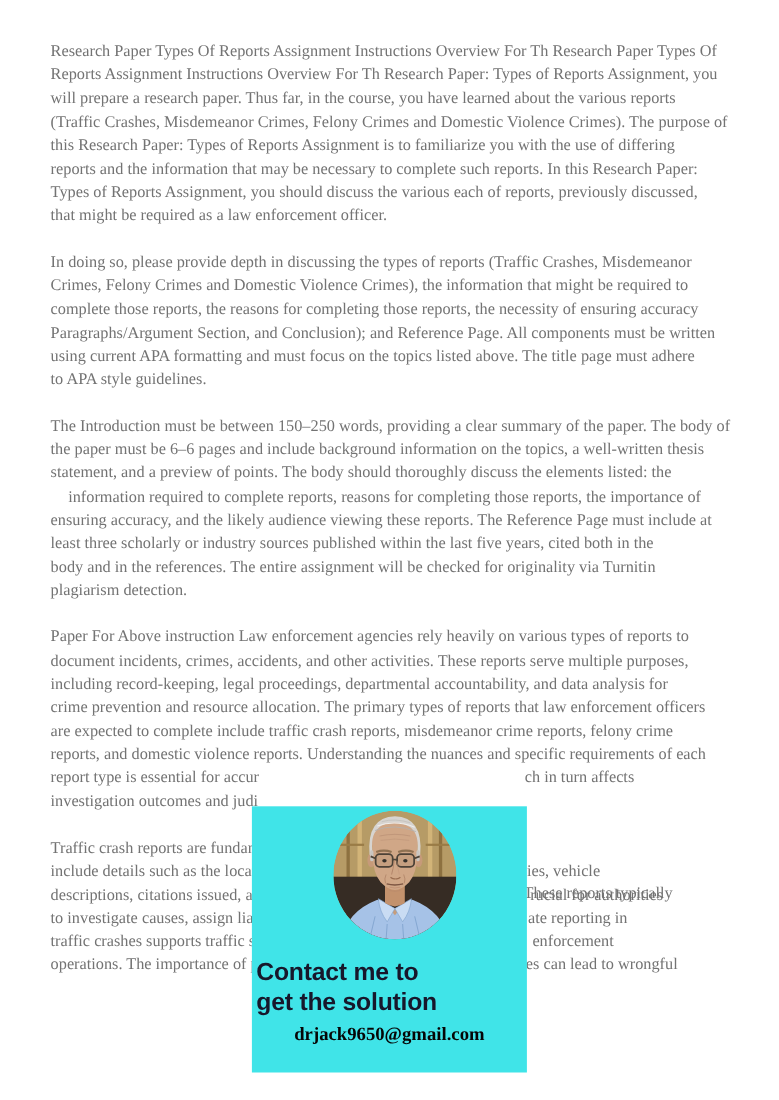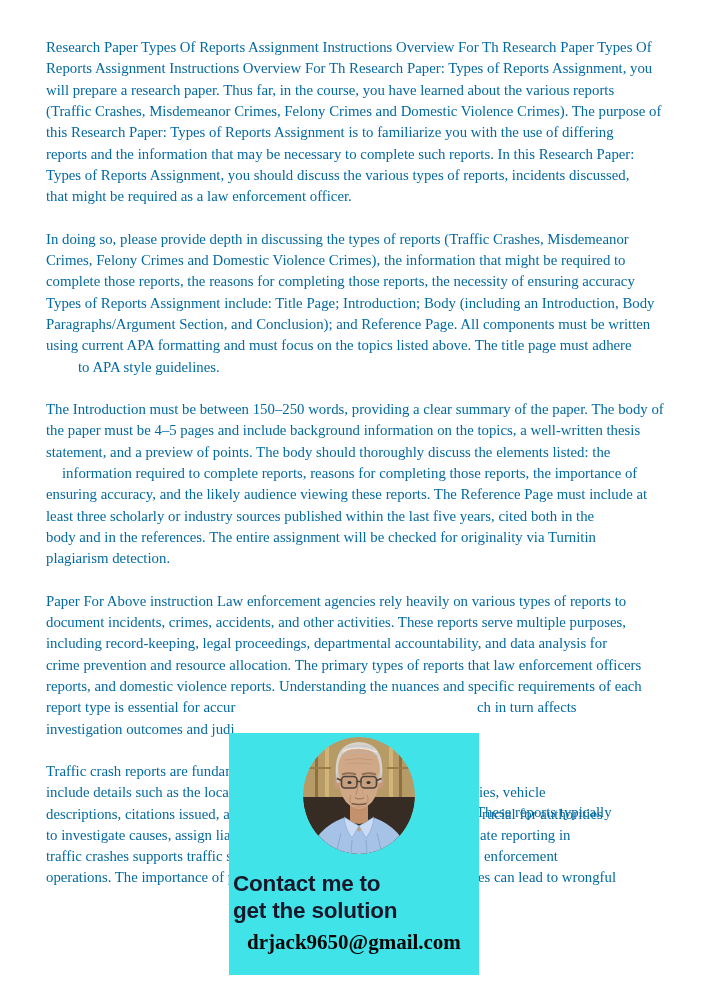--- a/index.html
+++ b/index.html
@@ -9,83 +9,80 @@
   .para{margin:0 0 21px 0;}
   .line{position:relative;height:21.33px;}
   .seg{position:absolute;top:0;white-space:pre;line-height:21.33px;}
   .card{position:absolute;left:229px;top:733px;width:250px;height:242px;z-index:5;}
   .photo{position:absolute;left:74px;top:4px;width:112px;height:117px;border-radius:50%;overflow:hidden;}
   .photo svg{display:block;width:112px;height:117px;}
   .headline{position:absolute;top:137px;left:4px;width:100%;text-align:left;
             font-family:"Liberation Sans",sans-serif;font-weight:bold;
             font-size:22.5px;line-height:27px;letter-spacing:-0.2px;}
   .email{position:absolute;top:197px;left:0;width:100%;text-align:center;
-         font-family:"Liberation Serif","DejaVu Serif",serif;font-weight:bold;font-size:21px;}
+         font-family:"Liberation Serif","DejaVu Serif",serif;font-weight:bold;font-size:17px;}
 </style>
 </head>
 <body>
 
 <div class="page">
 
-  <div class="doc" style="color: #0369a1; text-decoration: underline;">
+  <div class="doc" style="color: #737373; text-decoration: underline;">
       <div class="para">
         <div class="line">
           <span class="seg" style="left: 0px;">Research Paper Types Of Reports Assignment Instructions Overview For Th Research Paper Types Of</span>
         </div>
         <div class="line">
           <span class="seg" style="left: 0px;">Reports Assignment Instructions Overview For Th Research Paper: Types of Reports Assignment, you</span>
         </div>
         <div class="line">
           <span class="seg" style="left: 0px;">will prepare a research paper. Thus far, in the course, you have learned about the various reports</span>
         </div>
         <div class="line">
           <span class="seg" style="left: 0px;">(Traffic Crashes, Misdemeanor Crimes, Felony Crimes and Domestic Violence Crimes). The purpose of</span>
         </div>
         <div class="line">
           <span class="seg" style="left: 0px;">this Research Paper: Types of Reports Assignment is to familiarize you with the use of differing</span>
         </div>
         <div class="line">
           <span class="seg" style="left: 0px;">reports and the information that may be necessary to complete such reports. In this Research Paper:</span>
         </div>
         <div class="line">
-          <span class="seg" style="left: 0px;">Types of Reports Assignment, you should discuss the various types of reports, incidents discussed,</span>
+          <span class="seg" style="left: 0px;">Types of Reports Assignment, you should discuss the various each of reports, previously discussed,</span>
         </div>
         <div class="line">
           <span class="seg" style="left: 0px;">that might be required as a law enforcement officer.</span>
         </div>
       </div>
       <div class="para">
         <div class="line">
           <span class="seg" style="left: 0px;">In doing so, please provide depth in discussing the types of reports (Traffic Crashes, Misdemeanor</span>
         </div>
         <div class="line">
           <span class="seg" style="left: 0px;">Crimes, Felony Crimes and Domestic Violence Crimes), the information that might be required to</span>
         </div>
         <div class="line">
           <span class="seg" style="left: 0px;">complete those reports, the reasons for completing those reports, the necessity of ensuring accuracy</span>
         </div>
         <div class="line">
-          <span class="seg" style="left: 0px;">Types of Reports Assignment include: Title Page; Introduction; Body (including an Introduction, Body</span>
-        </div>
-        <div class="line">
           <span class="seg" style="left: 0px;">Paragraphs/Argument Section, and Conclusion); and Reference Page. All components must be written</span>
         </div>
         <div class="line">
           <span class="seg" style="left: 0px;">using current APA formatting and must focus on the topics listed above. The title page must adhere</span>
         </div>
         <div class="line">
-          <span class="seg" style="left: 0px; margin-left: 32px;">to APA style guidelines.</span>
+          <span class="seg" style="left: 0px;">to APA style guidelines.</span>
         </div>
       </div>
       <div class="para">
         <div class="line">
           <span class="seg" style="left: 0px;">The Introduction must be between 150–250 words, providing a clear summary of the paper. The body of</span>
         </div>
         <div class="line">
-          <span class="seg" style="left: 0px;">the paper must be 4–5 pages and include background information on the topics, a well-written thesis</span>
+          <span class="seg" style="left: 0px;">the paper must be 6–6 pages and include background information on the topics, a well-written thesis</span>
         </div>
         <div class="line">
           <span class="seg" style="left: 0px;">statement, and a preview of points. The body should thoroughly discuss the elements listed: the</span>
         </div>
         <div class="line">
           <span class="seg" style="left: 16px;">information required to complete reports, reasons for completing those reports, the importance of</span>
         </div>
         <div class="line">
           <span class="seg" style="left: 0px;">ensuring accuracy, and the likely audience viewing these reports. The Reference Page must include at</span>
         </div>
@@ -104,20 +101,23 @@
           <span class="seg" style="left: 0px; text-align: center;">Paper For Above instruction Law enforcement agencies rely heavily on various types of reports to</span>
         </div>
         <div class="line">
           <span class="seg" style="left: 0px;">document incidents, crimes, accidents, and other activities. These reports serve multiple purposes,</span>
         </div>
         <div class="line">
           <span class="seg" style="left: 0px;">including record-keeping, legal proceedings, departmental accountability, and data analysis for</span>
         </div>
         <div class="line">
           <span class="seg" style="left: 0px;">crime prevention and resource allocation. The primary types of reports that law enforcement officers</span>
+        </div>
+        <div class="line">
+          <span class="seg" style="left: 0px;">are expected to complete include traffic crash reports, misdemeanor crime reports, felony crime</span>
         </div>
         <div class="line">
           <span class="seg" style="left: 0px;">reports, and domestic violence reports. Understanding the nuances and specific requirements of each</span>
         </div>
         <div class="line">
           <span class="seg" style="left: 0px;">report type is essential for accur</span>
           <span class="seg" style="left: 431px;">ch in turn affects</span>
         </div>
         <div class="line">
           <span class="seg" style="left: 0px;">investigation outcomes and judi</span>

